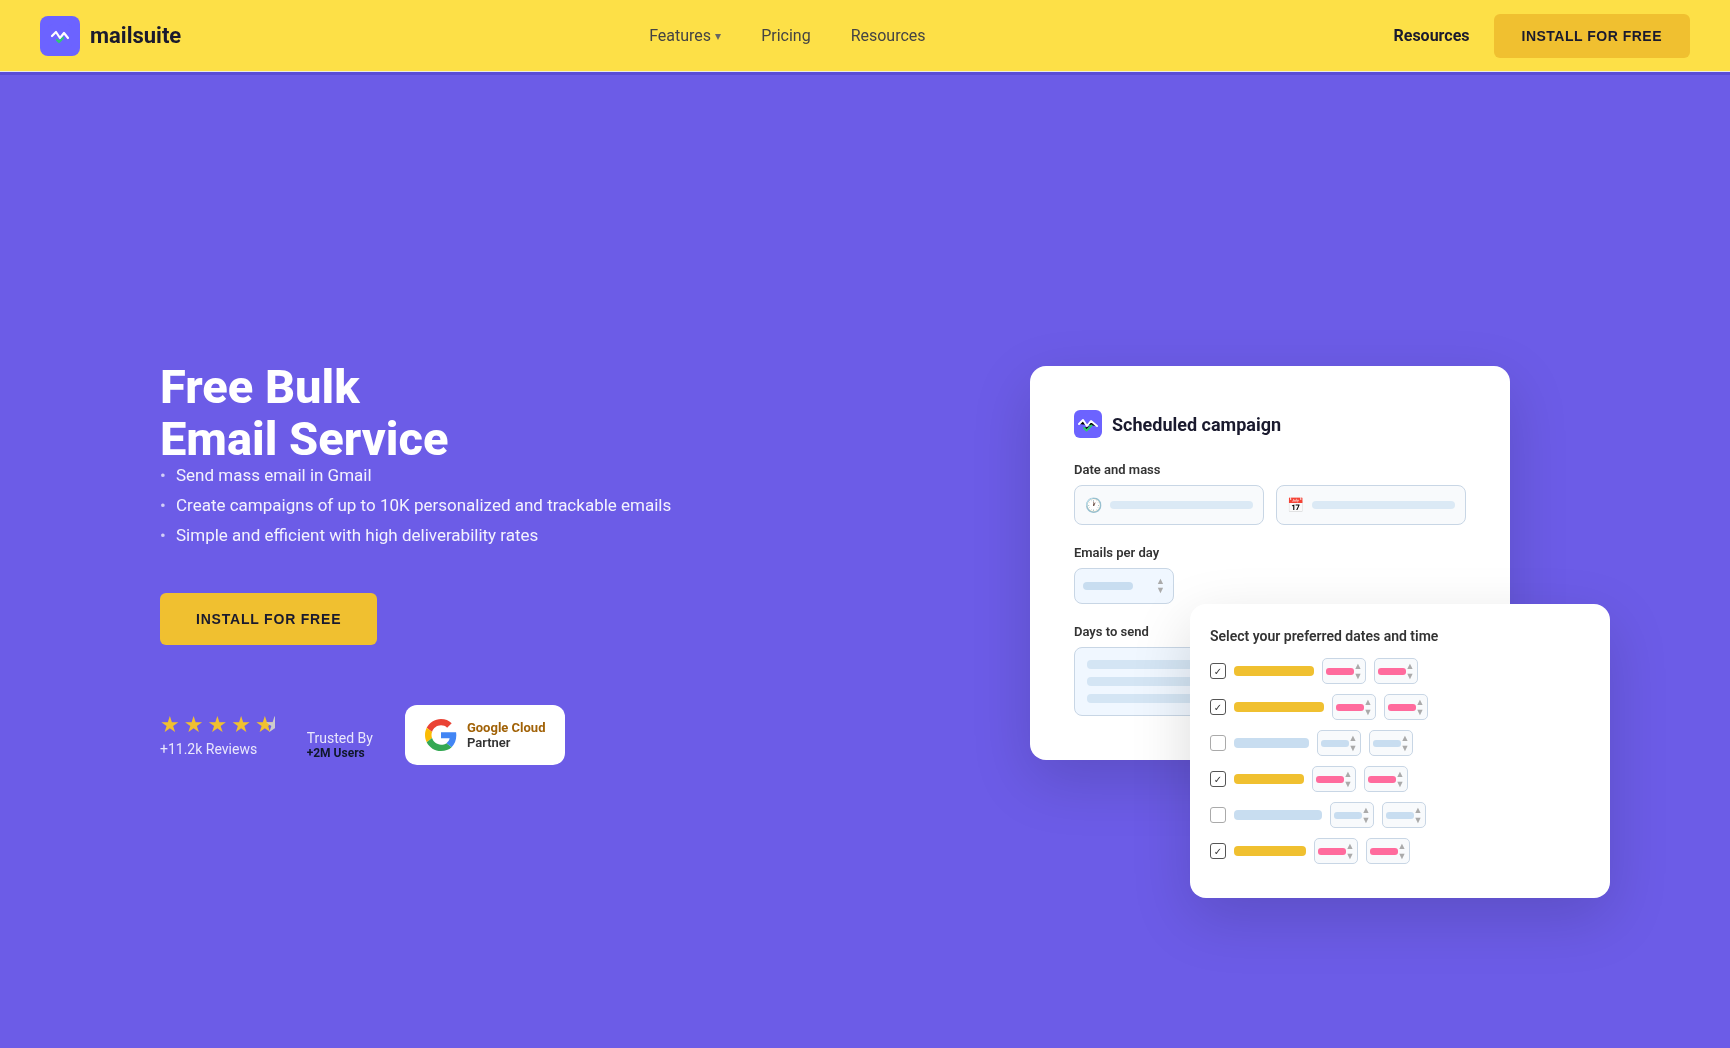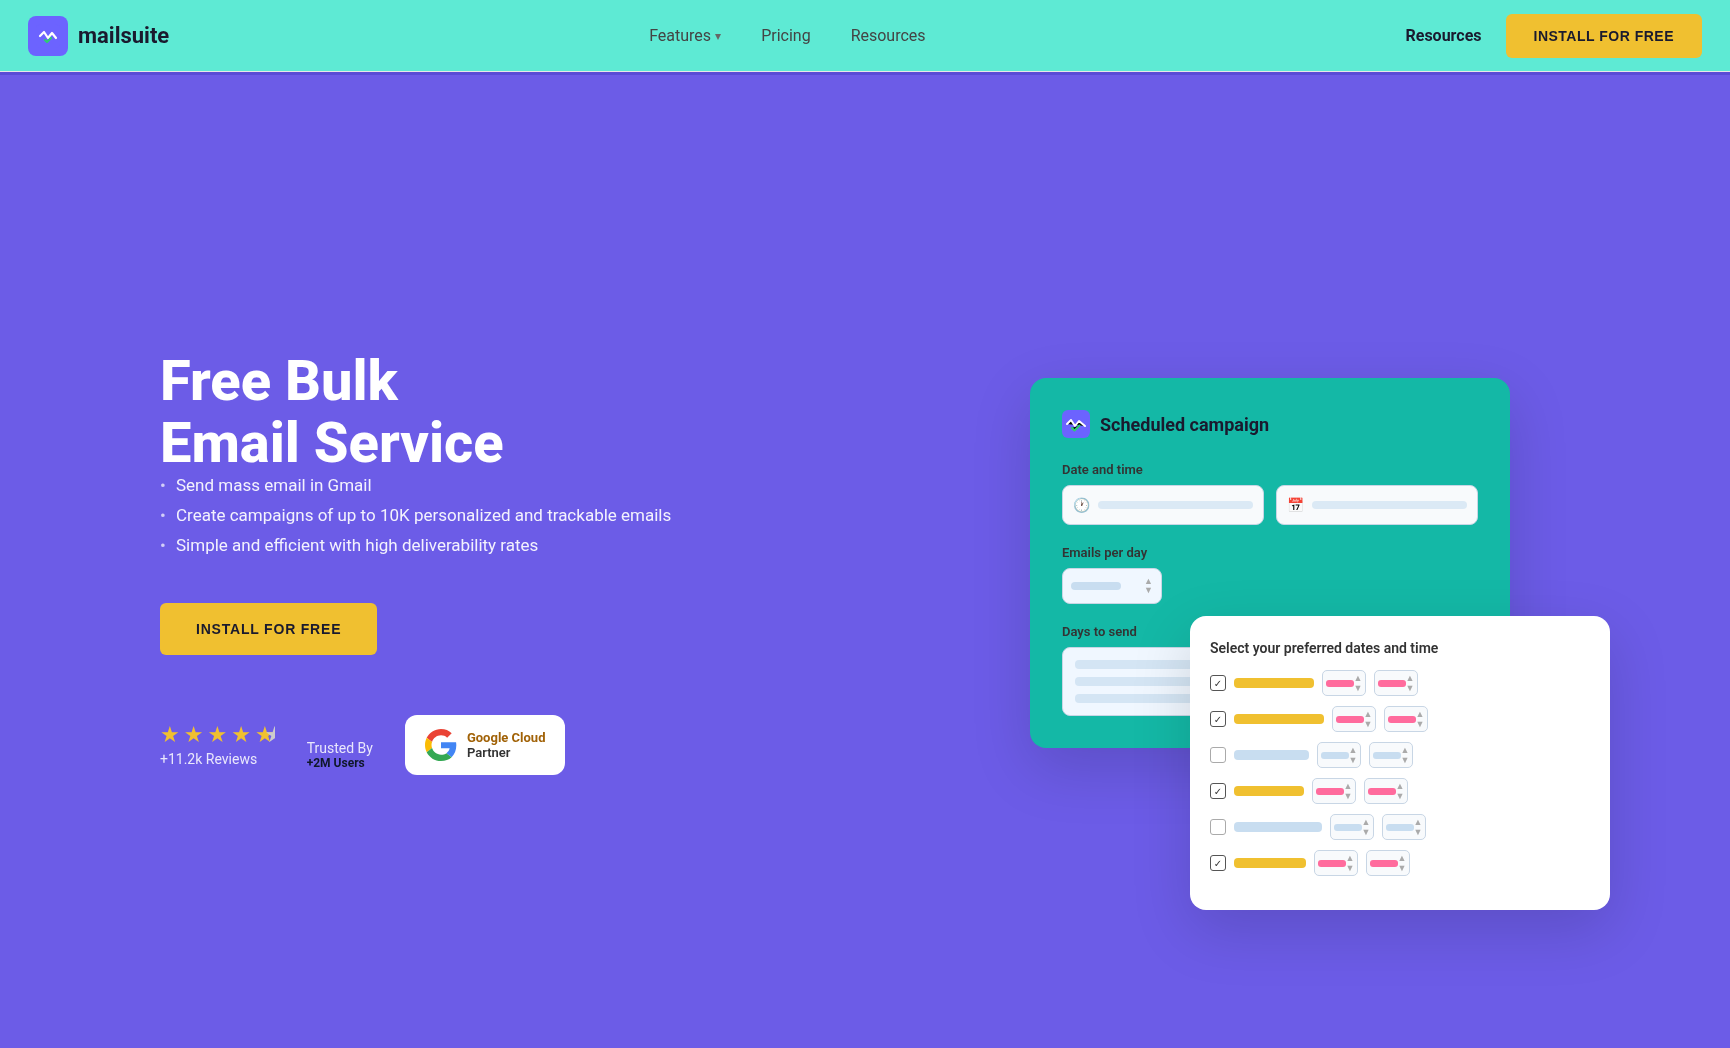--- a/index.html
+++ b/index.html
@@ -1,21 +1,21 @@
 <!DOCTYPE html>
 <html><head>
   <meta charset="utf-8">
   <style>
     * { margin: 0; padding: 0; box-sizing: border-box; }
     body { font-family: -apple-system, BlinkMacSystemFont, 'Segoe UI', Roboto, sans-serif; width: 1730px; min-height: 1048px; overflow-x: hidden; }
 
     
     .navbar {
       display: flex; align-items: center; justify-content: space-between;
-      padding: 0 28px; height: 72px; background: #5eead4;
+      padding: 0 40px; height: 72px; background: #fde047;
       border-bottom: 1px solid #e8e8e8; position: relative; z-index: 10;
     }
     .nav-logo { display: flex; align-items: center; gap: 10px; }
     .nav-logo-icon {
       width: 40px; height: 40px; background: #6c63ff; border-radius: 8px;
       display: flex; align-items: center; justify-content: center;
     }
     .nav-logo-icon svg { width: 24px; height: 24px; }
     .nav-logo-text { font-size: 22px; font-weight: 700; color: #1a1a2e; }
     .nav-center { display: flex; align-items: center; gap: 40px; }
@@ -29,21 +29,21 @@
     }
     .chevron { font-size: 12px; color: #666; }
 
     
     .hero {
       background: #6c5ce7; min-height: 976px;
       display: flex; align-items: center; justify-content: space-between;
       padding: 80px 80px 80px 160px; position: relative; overflow: hidden;
     }
     .hero-left { max-width: 580px; }
-    .hero-title { font-size: 56px; font-weight: 800; color: #fff; line-height: 1.1; }
+    .hero-title { font-size: 47px; font-weight: 800; color: #fff; line-height: 1.1; }
     .hero-bullets { list-style: none; margin-bottom: 48px; }
     .hero-bullets li {
       font-size: 17px; color: rgba(255,255,255,0.92); margin-bottom: 10px;
       padding-left: 16px; position: relative;
     }
     .hero-bullets li::before { content: '•'; position: absolute; left: 0; color: rgba(255,255,255,0.7); }
     .hero-cta {
       background: #f0c030; color: #1a1a2e; font-weight: 800; font-size: 14px;
       letter-spacing: 0.8px; padding: 18px 36px; border: none; border-radius: 6px;
       cursor: pointer; text-transform: uppercase; display: inline-block; margin-bottom: 60px;
@@ -56,21 +56,21 @@
     .trusted-users { font-size: 12px; font-weight: 700; color: #0f172a; }
     .google-badge {
       background: #fff; border-radius: 12px; padding: 14px 20px;
       display: flex; align-items: center; gap: 10px;
     }
     .google-logo { width: 32px; height: 32px; }
 
     
     .hero-right { position: relative; width: 620px; flex-shrink: 0; }
     .card-main {
-      background: #14b8a6; border-radius: 16px; padding: 32px;
+      background: #ffffff; border-radius: 16px; padding: 44px;
       box-shadow: 0 20px 60px rgba(0,0,0,0.15);
       width: 480px; position: relative; z-index: 2;
     }
     .card-secondary {
       background: #fff; border-radius: 16px; padding: 24px 20px;
       box-shadow: 0 20px 60px rgba(0,0,0,0.15);
       width: 420px; position: absolute; top: 238px; left: 160px; z-index: 3;
     }
     .card-header { display: flex; align-items: center; gap: 10px; margin-bottom: 24px; }
     .card-title { font-size: 18px; font-weight: 700; color: #1a1a2e; }
@@ -218,21 +218,21 @@
       <div class="card-header">
 
         <svg width="28" height="28" viewBox="0 0 28 28">
           <rect width="28" height="28" rx="6" fill="#6c63ff"></rect>
           <path d="M5 14L9 10L13 16L17 11L23 16" stroke="#fff" stroke-width="2" stroke-linecap="round" stroke-linejoin="round"></path>
           <path d="M10 18l2.5 2.5 5-5" stroke="#2ecc71" stroke-width="2" stroke-linecap="round" stroke-linejoin="round"></path>
         </svg>
         <span class="card-title">Scheduled campaign</span>
       </div>
 
-      <div class="field-label">Date and time</div>
+      <div class="field-label">Date and mass</div>
       <div class="field-row">
         <div class="input-mock wide">
           <span class="input-icon">🕐</span>
           <div class="input-bar"></div>
         </div>
         <div class="input-mock wide">
           <span class="input-icon">📅</span>
           <div class="input-bar"></div>
         </div>
       </div>

